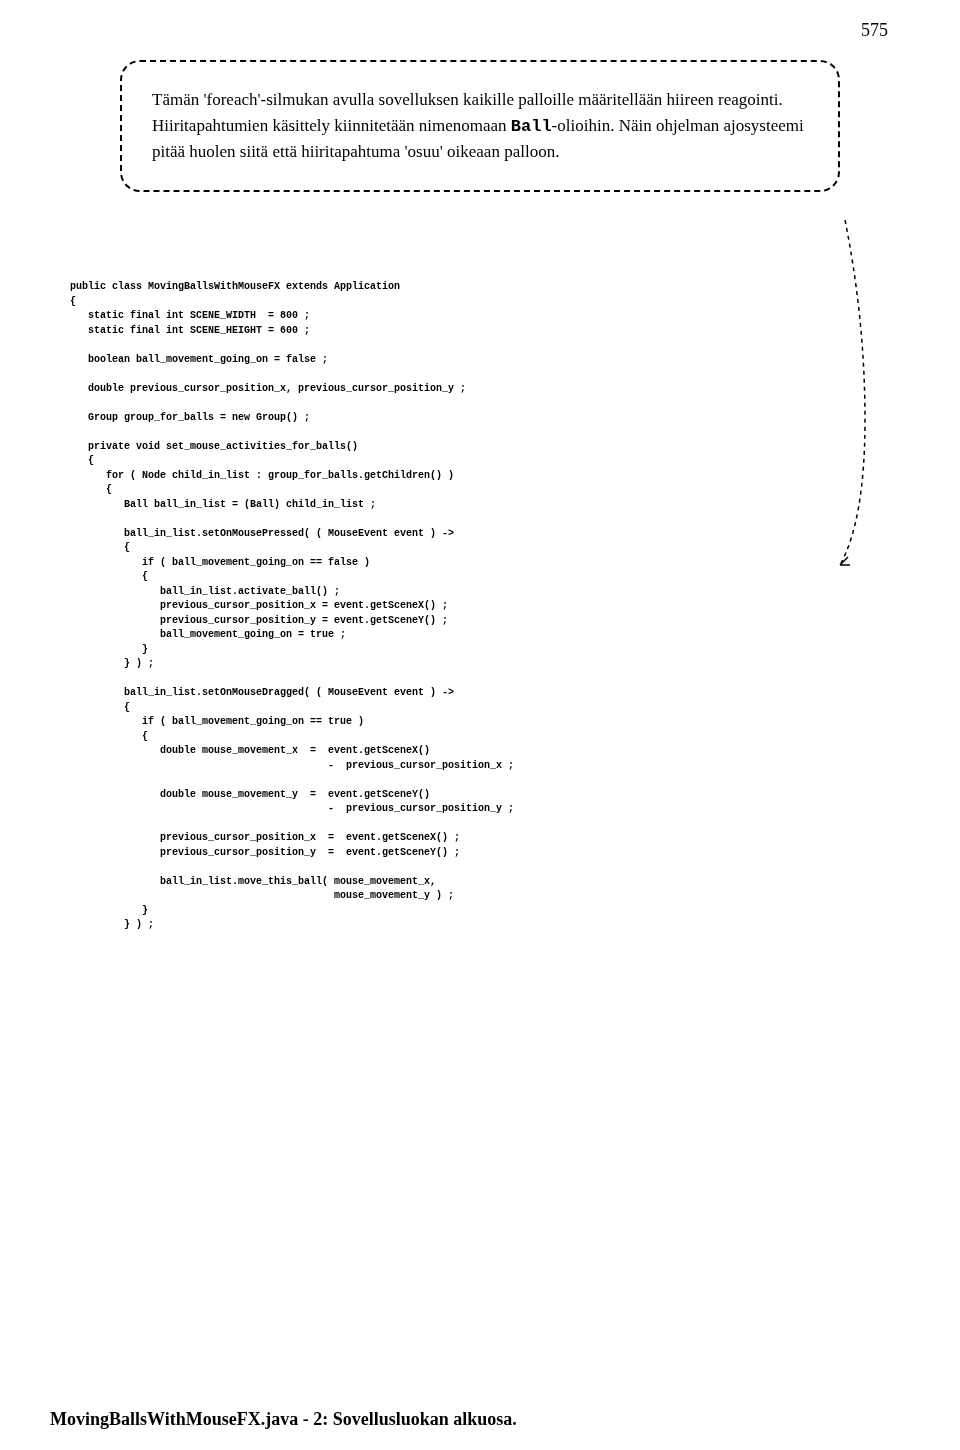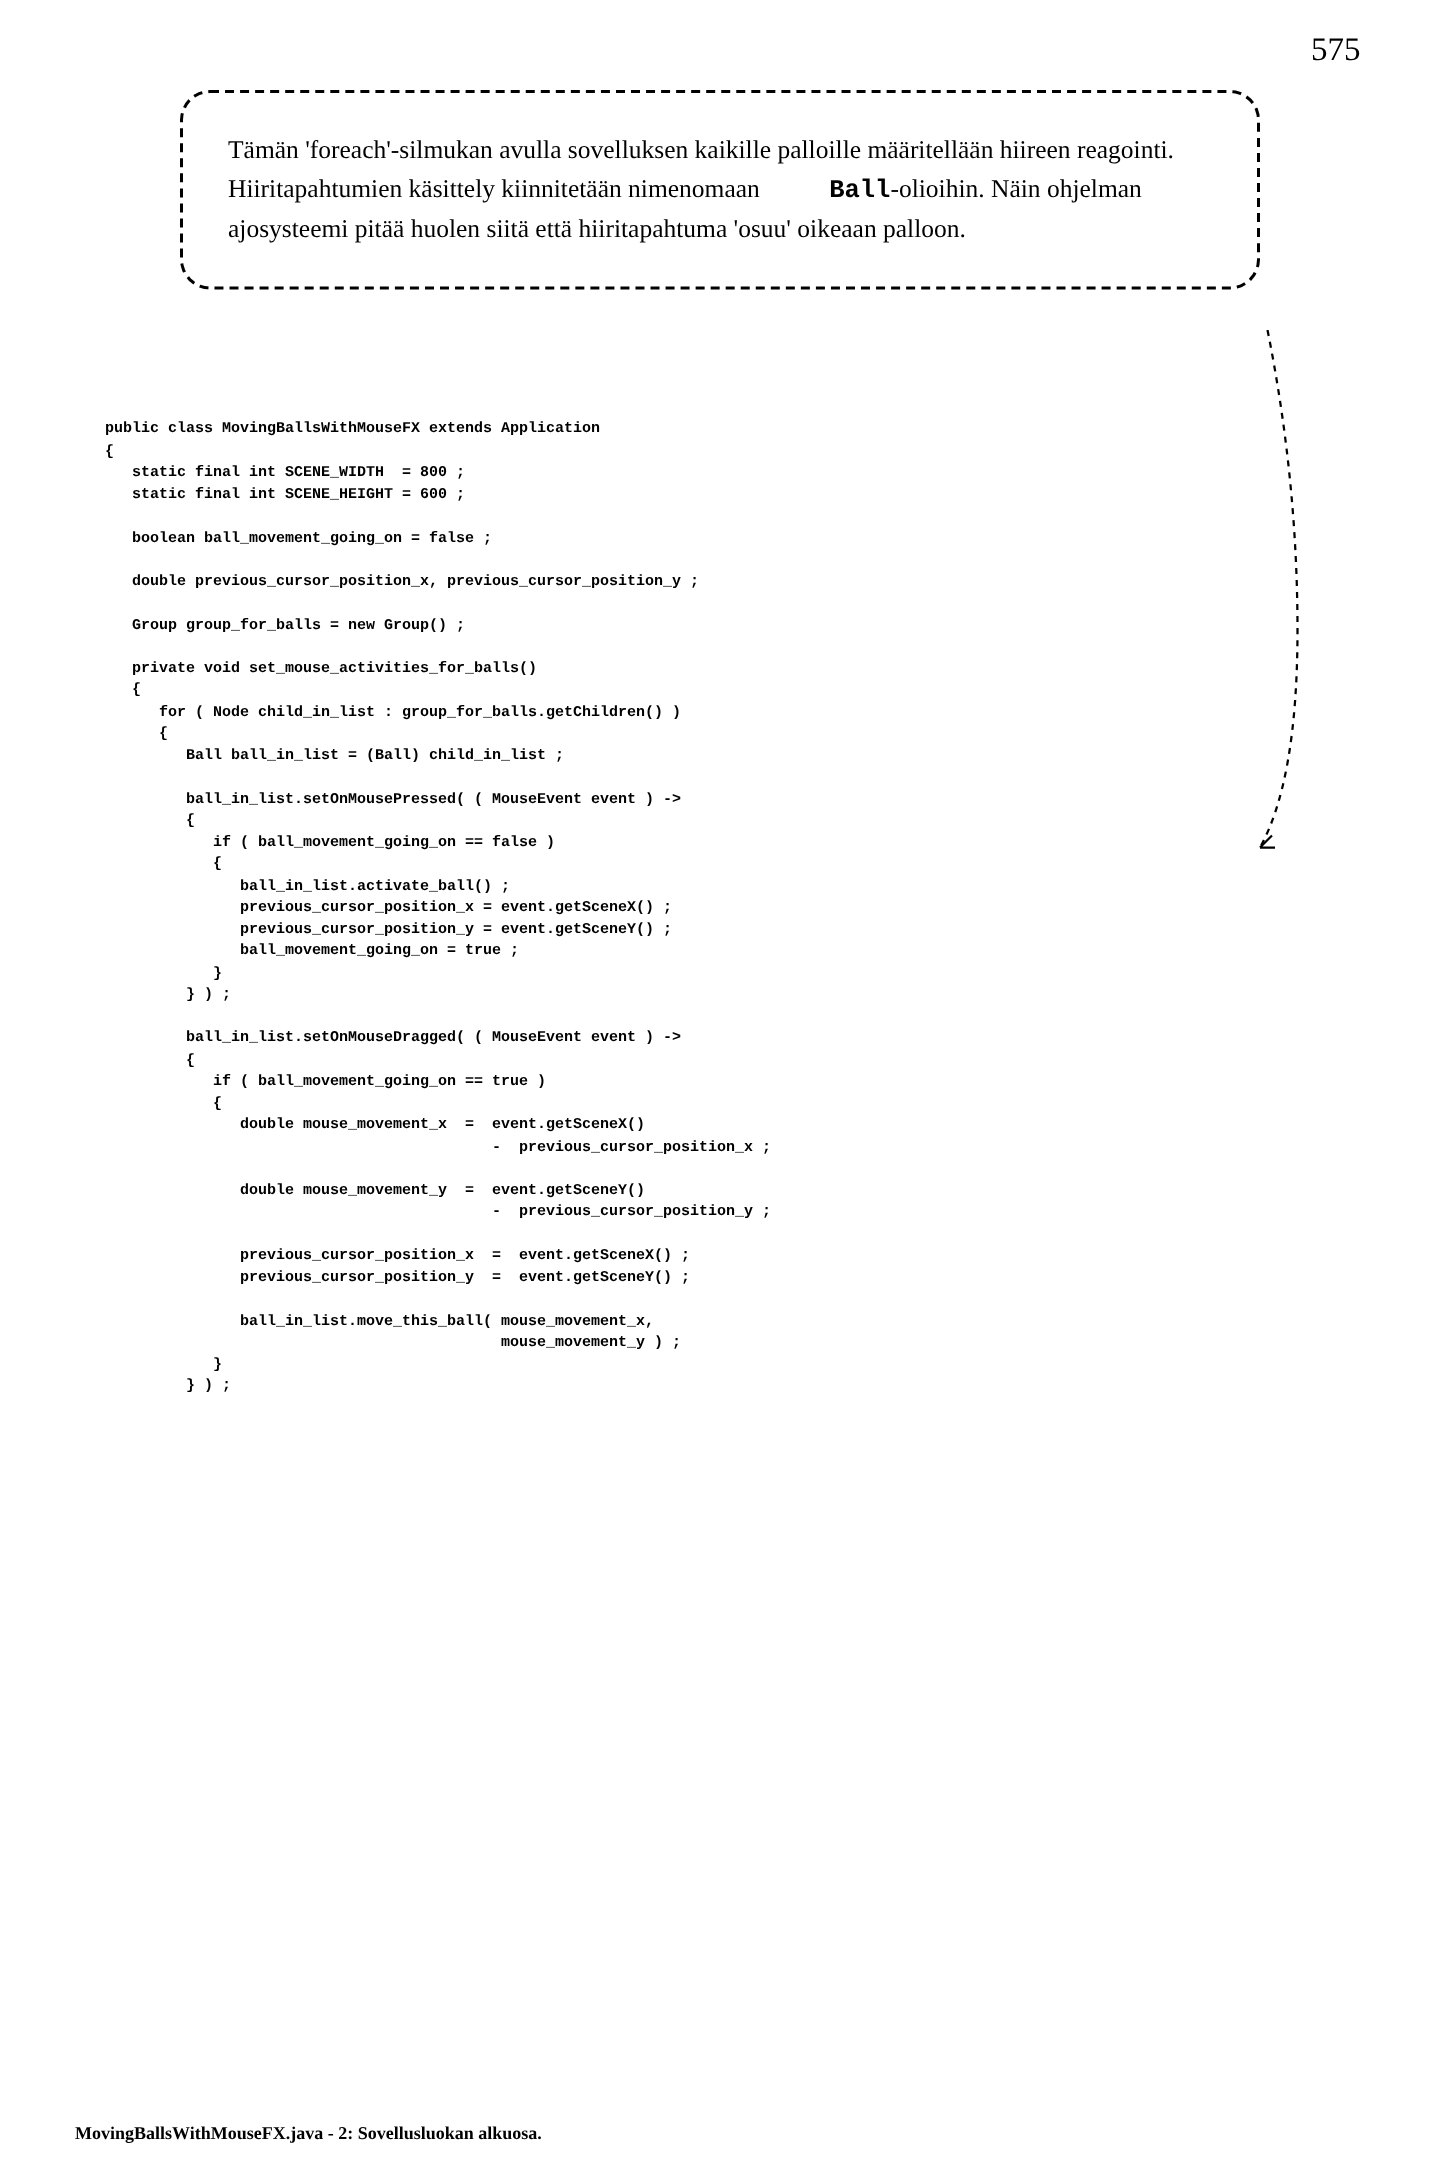--- a/index.html
+++ b/index.html
@@ -10,39 +10,38 @@
     body {
       width: 960px;
       height: 1450px;
       background: #ffffff;
       font-family: "Times New Roman", serif;
       position: relative;
     }
     .page-number {
       position: absolute;
       top: 20px;
-      right: 53px;
-      font-size: 22px;
+      right: 72px;
+      font-size: 18px;
     }
     .callout-box {
       position: absolute;
       top: 60px;
       left: 120px;
       width: 720px;
       border: 2px dashed #000;
       border-radius: 20px;
       padding: 25px 30px;
       font-family: "Times New Roman", serif;
       font-size: 17px;
       line-height: 1.5;
     }
     .callout-box .mono {
       font-family: "Courier New", monospace;
       font-weight: bold;
-      margin-left: 42px;
     }
     .callout-arrow {
       position: absolute;
       top: 220px;
       left: 830px;
       width: 40px;
       height: 430px;
     }
     .callout-arrow svg {
       width: 100%;
@@ -57,21 +56,21 @@
       font-size: 10px;
       font-weight: bold;
       line-height: 1.45;
       white-space: pre;
     }
     .caption {
       position: absolute;
       bottom: 20px;
       left: 50px;
       font-family: "Times New Roman", serif;
-      font-size: 12px;
+      font-size: 18px;
       font-weight: bold;
     }
   </style>
 </head>
 <body>
 
 <div class="page-number">575</div>
 
 <div class="callout-box">
   <span>Tämän 'foreach'-silmukan avulla sovelluksen kaikille palloille määritellään hiireen reagointi. Hiiritapahtumien käsittely kiinnitetään nimenomaan </span><span class="mono">Ball</span><span>-olioihin. Näin ohjelman ajosysteemi pitää huolen siitä että hiiritapahtuma 'osuu' oikeaan palloon.</span>

